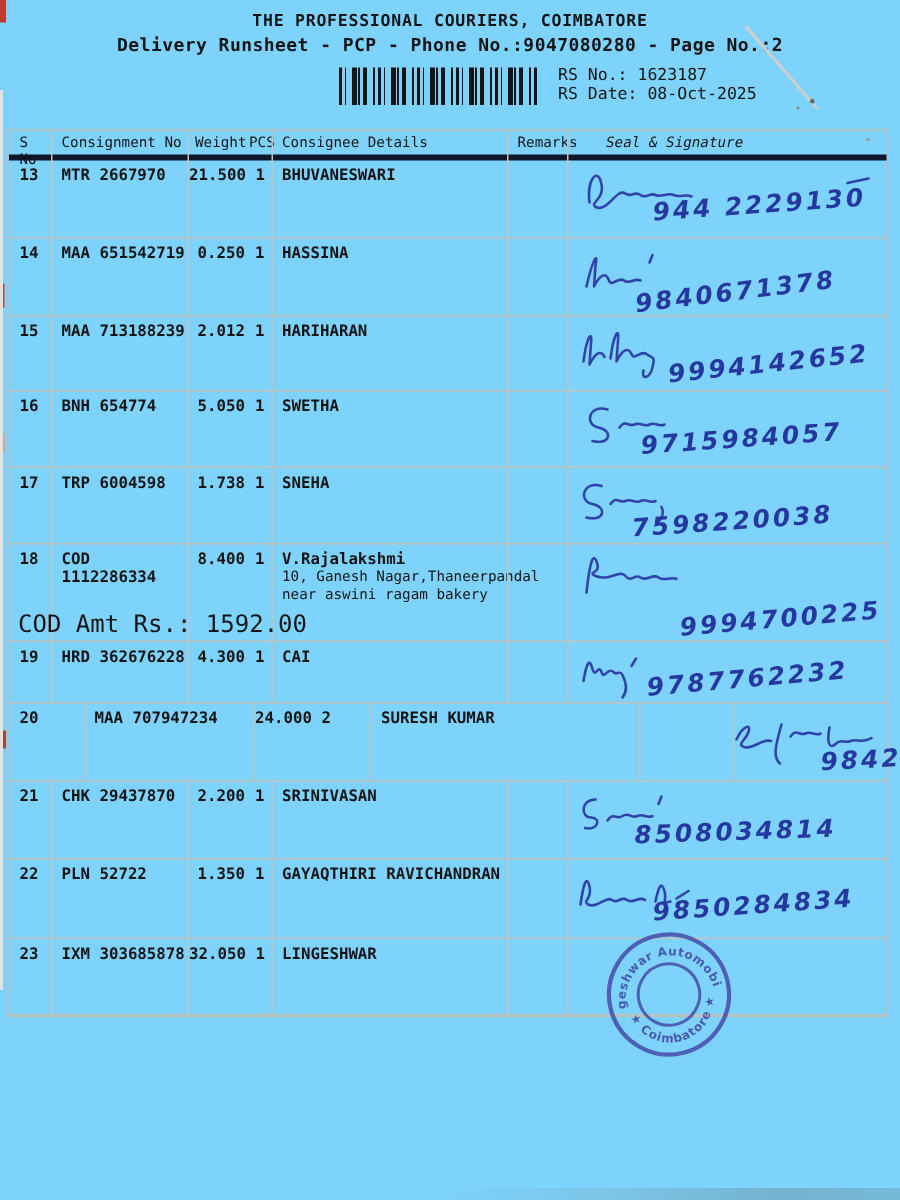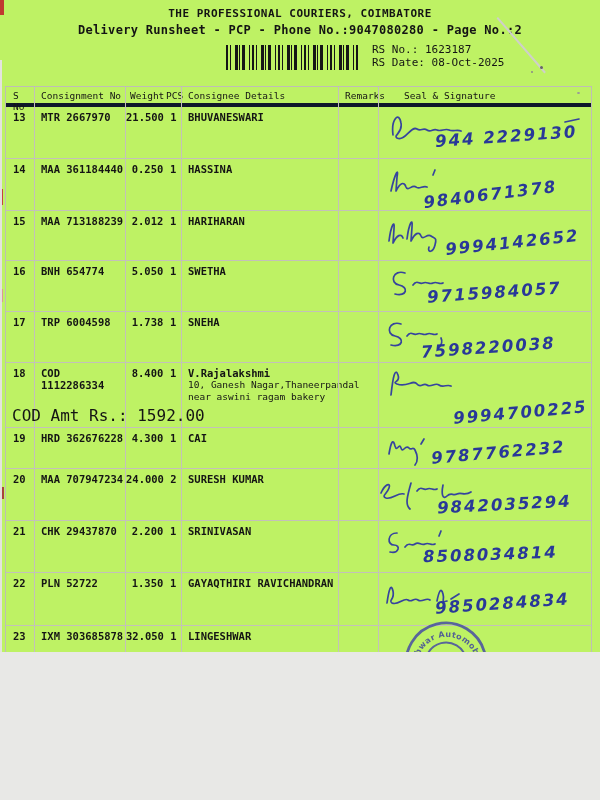--- a/index.html
+++ b/index.html
@@ -1,16 +1,16 @@
 <!DOCTYPE html>
 <html><head>
 <meta charset="utf-8">
 <style>
   html,body{margin:0;padding:0;background:#e8e8e6;}
-  .page{position:relative;width:600px;height:652px;background:#bef264;overflow:hidden;
+  .page{position:relative;width:600px;height:800px;background:#7dd3fc;overflow:hidden;
         font-family:"DejaVu Sans Mono","Liberation Mono",monospace;color:#141414;}
   
   .title1{position:absolute;top:7px;left:0;width:100%;text-align:center;
           font-size:11px;font-weight:bold;letter-spacing:.5px;}
   .title2{position:absolute;top:23px;left:0;width:100%;text-align:center;
           font-size:12px;font-weight:bold;letter-spacing:.3px;}
   .info-left{position:absolute;left:14px;top:40px;font-size:11px;line-height:13px;}
   .info-left .b{font-weight:bold;}
   .info-left .ind{padding-left:4px;}
   .rs-info{position:absolute;left:372px;top:43px;font-size:11px;line-height:13px;}
@@ -74,21 +74,21 @@
   <div class="tbl">
     <div class="thead">
       <div class="c">S No</div>
       <div class="c">Consignment No</div>
       <div class="c c-wt">
         <span class="wt">Weight</span>
         <span class="pcs">PCS</span>
       </div>
       <div class="c">Consignee Details</div>
       <div class="c">Remarks</div>
-      <div class="c" style="padding-left:25px;">Seal &amp; Signature</div>
+      <div class="c" style="padding-left:25px;font-style:italic;">Seal &amp; Signature</div>
     </div>
     <div id="tbody">
         <div class="trow" style="height: 51px;">
     <div class="c">13</div>
     <div class="c">MTR 2667970</div>
     <div class="c c-wt">
       <span class="wt">21.500</span>
       <span class="pcs">1</span>
     </div>
     <div class="c">
@@ -97,21 +97,21 @@
     <div class="c"></div>
     <div class="c c-seal">
             <svg class="sig" width="215" height="51">
               <path d="M14,28 C12,12 20,4 22,16 C24,26 14,28 18,31 C26,35 32,18 38,22 C42,25 44,20 48,23 C52,26 54,21 58,23 C62,25 66,21 70,23 C74,25 78,22 82,24 M186,15 L200,12"></path>
             </svg>
             <div class="phone" style="left: 56px; top: 20px; transform: rotate(-4deg);">944 2229130</div>
           </div>
   </div>
         <div class="trow" style="height: 51px;">
     <div class="c">14</div>
-    <div class="c">MAA 361184440</div>
+    <div class="c">MAA 651542719</div>
     <div class="c c-wt">
       <span class="wt">0.250</span>
       <span class="pcs">1</span>
     </div>
     <div class="c">
       <div class="cname">HASSINA</div>
     </div>
     <div class="c"></div>
     <div class="c c-seal">
             <svg class="sig" width="215" height="51">
@@ -206,21 +206,21 @@
       <div class="cname">CAI</div>
     </div>
     <div class="c"></div>
     <div class="c c-seal">
             <svg class="sig" width="215" height="40">
               <path d="M10,26 C12,14 14,10 16,18 C18,25 20,14 22,20 C24,26 26,16 30,20 C32,23 34,18 36,22 C38,26 40,32 36,37 M42,16 L45,11"></path>
             </svg>
             <div class="phone" style="left: 52px; top: 15px; transform: rotate(-5deg);">9787762232</div>
           </div>
   </div>
-        <div class="trow" style="height: 51px;">
+        <div class="trow" style="height: 51px; gap: 22px;">
     <div class="c">20</div>
     <div class="c">MAA 707947234</div>
     <div class="c c-wt">
       <span class="wt">24.000</span>
       <span class="pcs">2</span>
     </div>
     <div class="c">
       <div class="cname">SURESH KUMAR</div>
     </div>
     <div class="c"></div>

